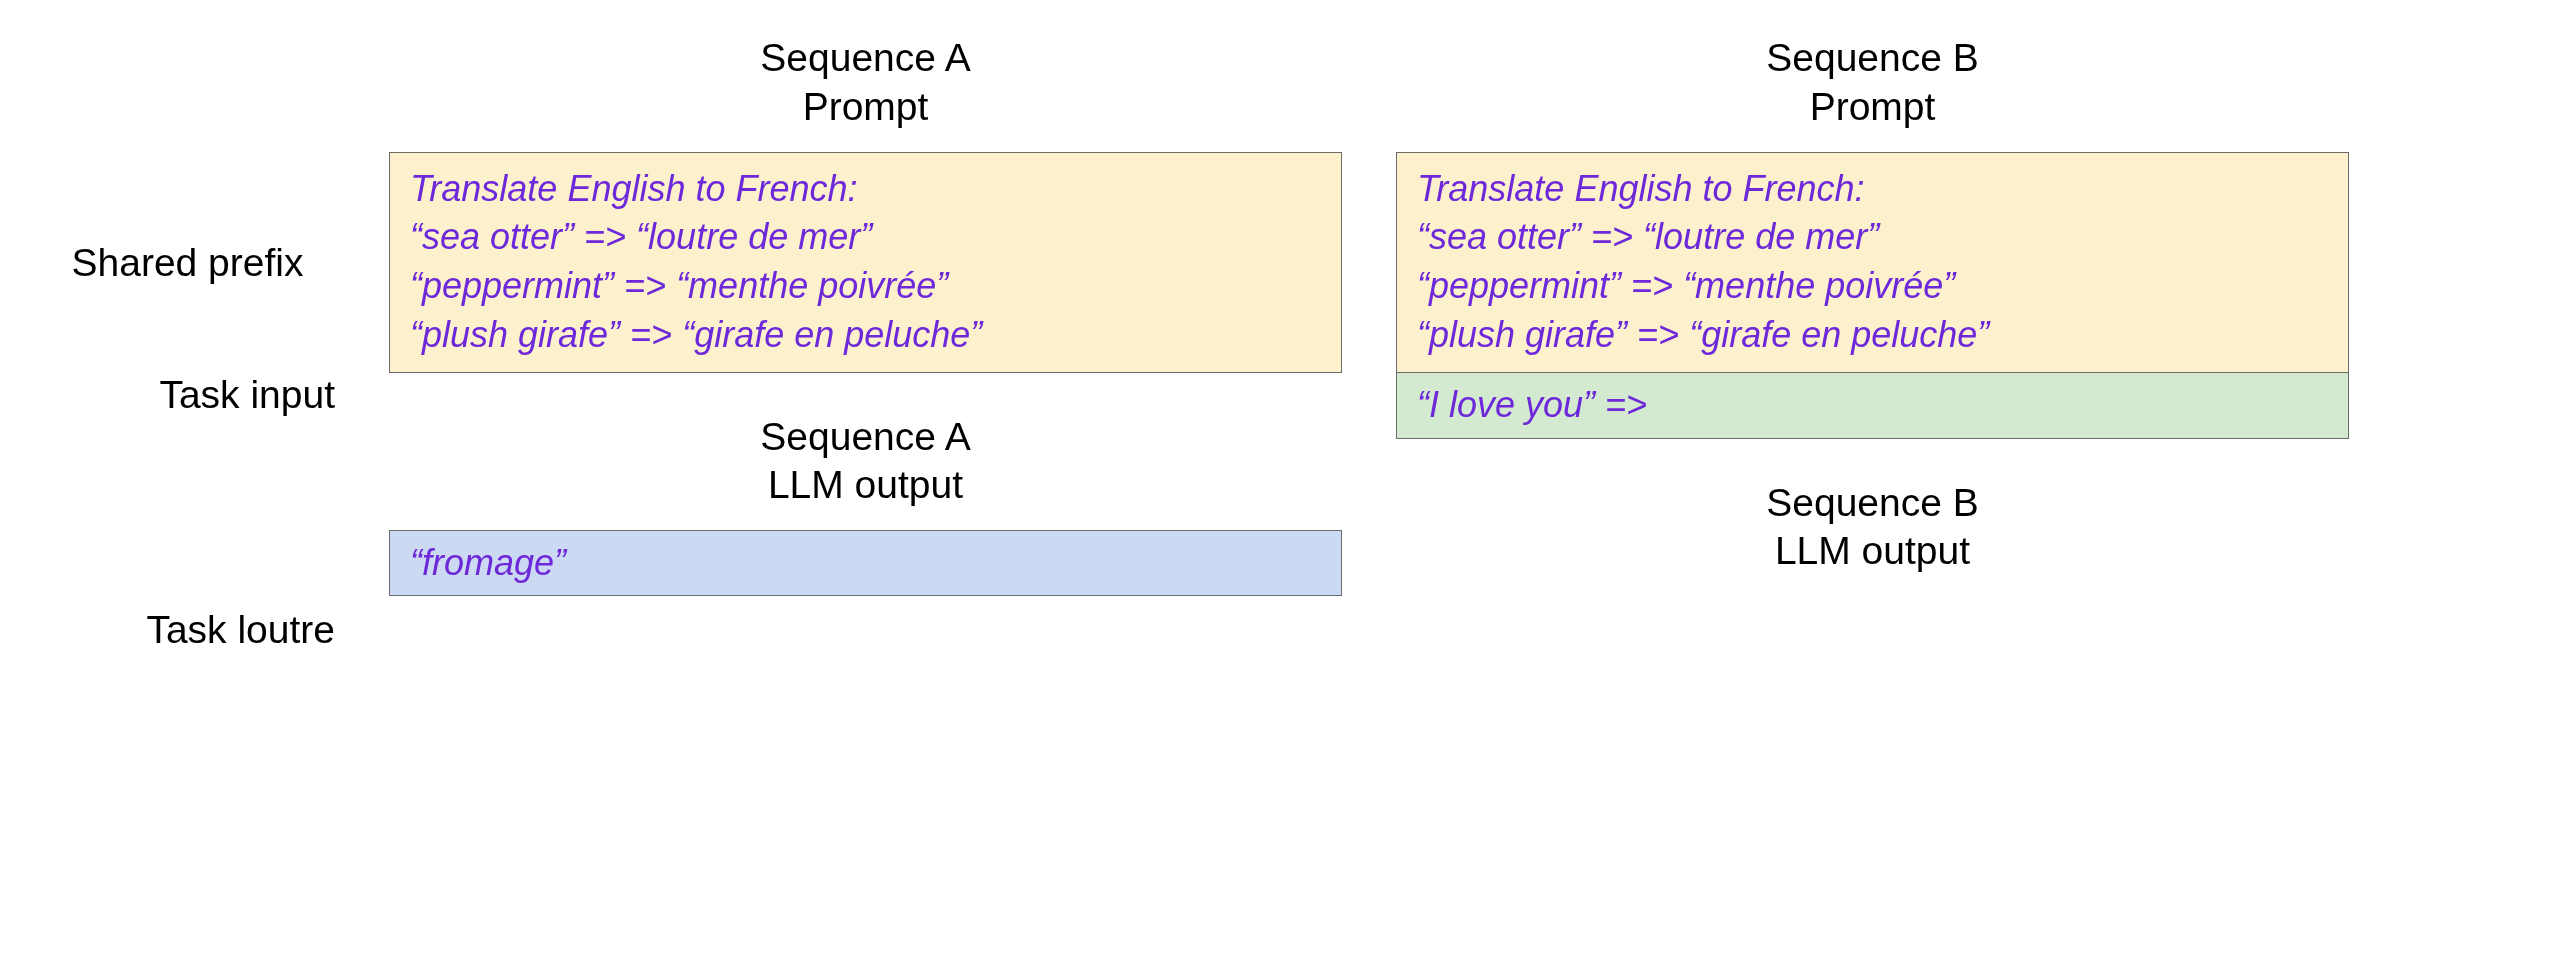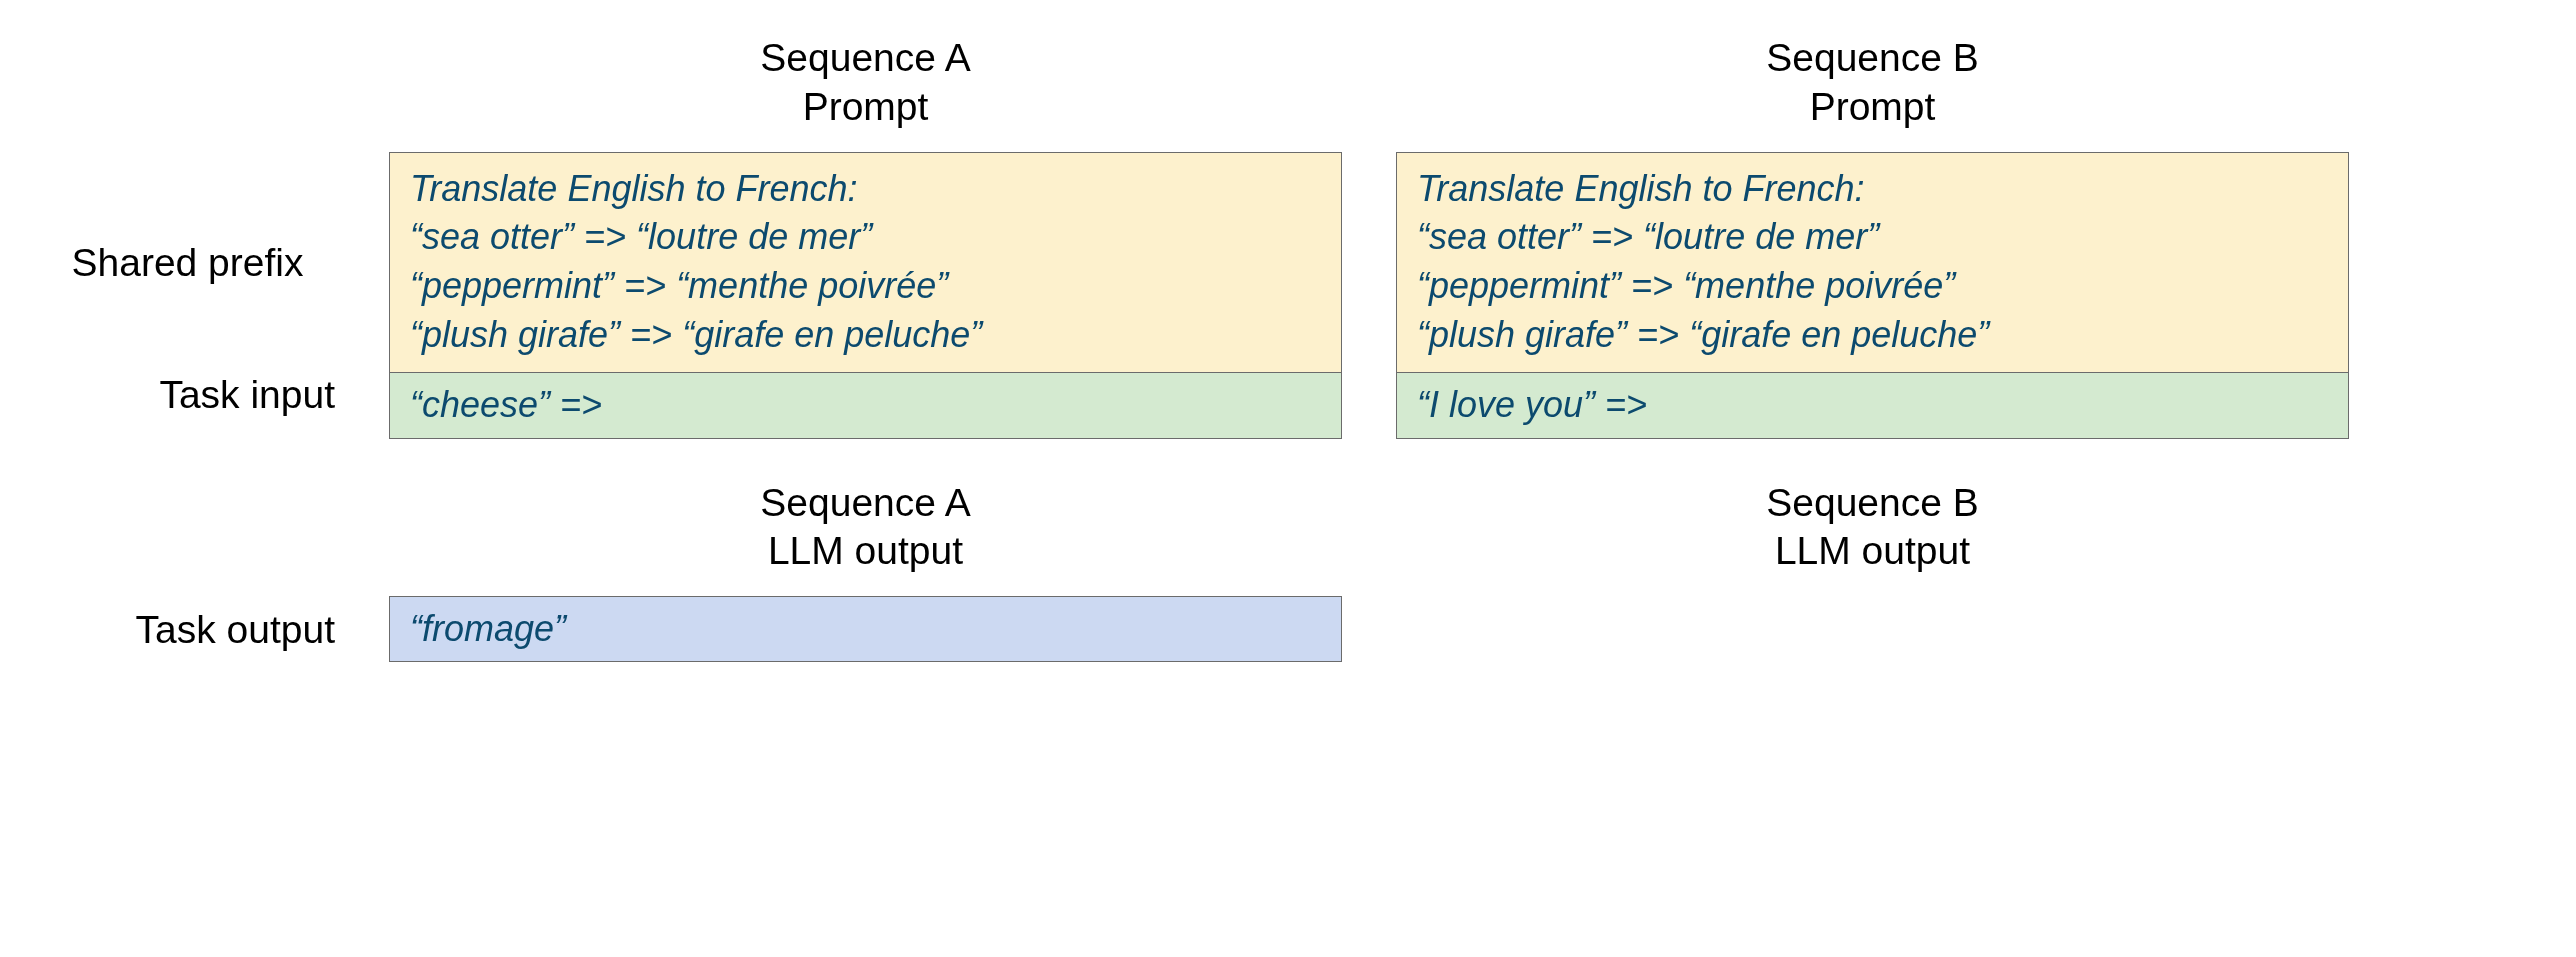--- a/index.html
+++ b/index.html
@@ -36,21 +36,21 @@
       color: #000;
       margin-bottom: 20px;
       font-weight: 400;
     }
     .box {
       border: 1.3px solid #6b6b6b;
       padding: 12px 20px;
       font-size: 36px;
       line-height: 1.35;
       font-style: italic;
-      color: #0c4a6e;
+      color: #6d28d9;
     }
     .shared-prefix {
       background: #fdf1cd;
       height: 221px;
       display: flex;
       flex-direction: column;
       justify-content: center;
     }
     .task-input {
       background: #d4ead0;
@@ -117,37 +117,34 @@
     <div class="labels-col">
       <div class="label-header-spacer"></div>
       <div class="label-shared">
         <span class="row-label">Shared prefix</span>
       </div>
       <div class="label-taskin">
         <span class="row-label">Task input</span>
       </div>
       <div class="label-output-spacer"></div>
       <div class="label-taskout">
-        <span class="row-label">Task output</span>
+        <span class="row-label">Task loutre</span>
       </div>
     </div>
 
     <div class="seq-col">
       <div class="seq-header">
         <div>Sequence A</div>
         <div>Prompt</div>
       </div>
       <div class="box shared-prefix">
         <div class="prefix-line">Translate English to French:</div>
         <div class="prefix-line">“sea otter” =&gt; “loutre de mer”</div>
         <div class="prefix-line">“peppermint” =&gt; “menthe poivrée”</div>
         <div class="prefix-line">“plush girafe” =&gt; “girafe en peluche”</div>
-      </div>
-      <div class="box task-input">
-        <span>“cheese” =&gt;</span>
       </div>
       <div class="output-header">
         <div>Sequence A</div>
         <div>LLM output</div>
       </div>
       <div class="box task-output">
         <span>“fromage”</span>
       </div>
     </div>
 

